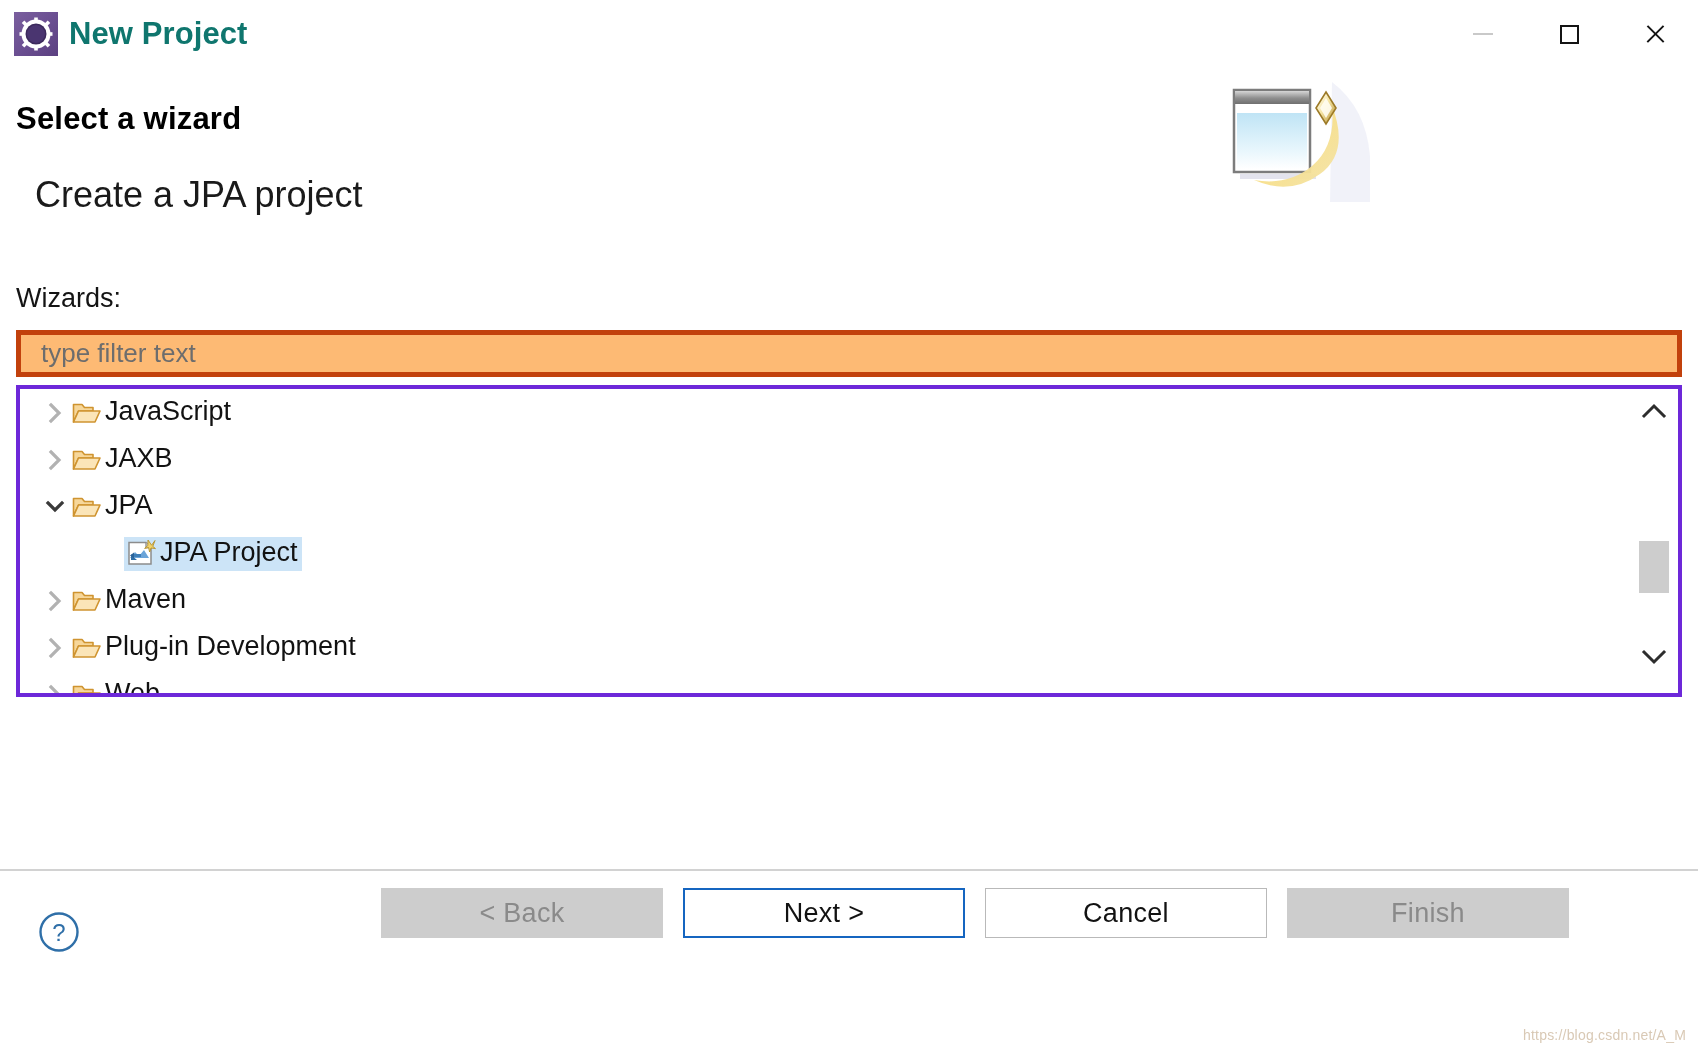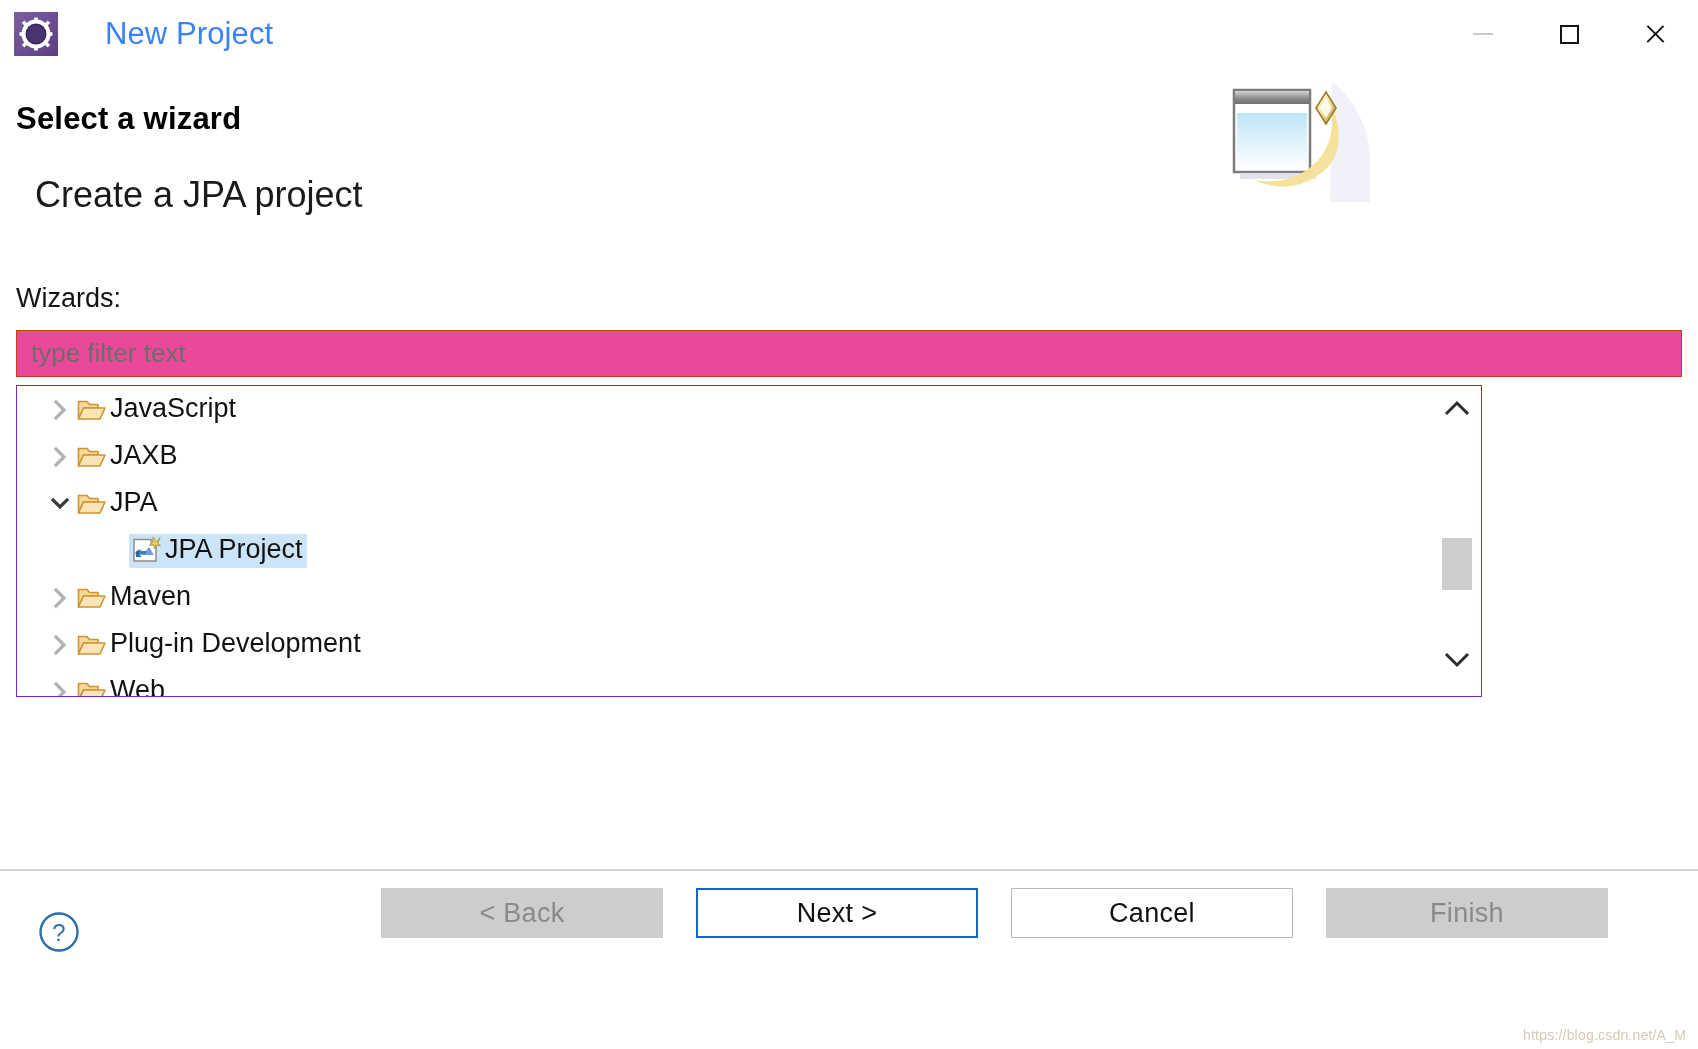--- a/index.html
+++ b/index.html
@@ -38,25 +38,24 @@
     flex: none;
   }
   .app-icon .gear {
     position: absolute;
     left: 50%; top: 50%;
     transform: translate(-50%, -50%);
     width: 34px; height: 34px;
   }
   .title-text {
     font-size: 31px;
-    color: #3b82f6;
+    color: #0f766e;
     letter-spacing: 0.1px;
     white-space: nowrap;
-    font-weight: 400;
-    margin-left: 36px;
+    font-weight: 700;
   }
 
   .win-controls {
     position: absolute;
     right: 0; top: 0;
     height: 68px;
     display: flex;
     align-items: center;
   }
   .win-btn {
@@ -145,52 +144,51 @@
     left: 16px; top: 29px;
     font-size: 27px;
     color: #141414;
   }
   .filter-box {
     position: absolute;
     left: 16px; top: 76px;
     width: 1666px;
     height: 47px;
     box-sizing: border-box;
-    border: 1px solid #c2410c;
-    background: #ec4899;
-    display: flex;
-    align-items: center;
-    padding-left: 12px;
+    border: 5px solid #c2410c;
+    background: #fdba74;
+    display: flex;
+    align-items: center;
+    padding-left: 18px;
   }
   .filter-box input {
     border: none;
     outline: none;
     width: 100%;
     font-family: "Liberation Sans", sans-serif;
     font-size: 26px;
     color: #2c2c2c;
     background: transparent;
   }
   .filter-box input::placeholder {
     color: #6d6d6d;
     opacity: 1;
   }
 
   
   .tree-wrap {
     position: absolute;
     left: 16px; top: 131px;
-    width: 1466px;
+    width: 1666px;
     height: 312px;
     box-sizing: border-box;
-    border: 1px solid #6d28d9;
+    border: 4px solid #6d28d9;
     background: #ffffff;
     overflow: hidden;
     display: flex;
-    padding-left: 8px;
   }
   .tree {
     flex: 1 1 auto;
     position: relative;
     overflow: hidden;
   }
   .tree-row {
     height: 47px;
     display: flex;
     align-items: center;
@@ -275,21 +273,21 @@
   }
   .help-btn {
     position: absolute;
     left: 38px; top: 42px;
     width: 42px; height: 42px;
   }
   .btn-row {
     position: absolute;
     left: 381px; top: 19px;
     display: flex;
-    gap: 33px;
+    gap: 20px;
     align-items: center;
   }
   .btn {
     width: 282px;
     height: 50px;
     box-sizing: border-box;
     border: 1px solid #cdcdcd;
     background: #cdcdcd;
     font-family: "Liberation Sans", sans-serif;
     font-size: 27px;

